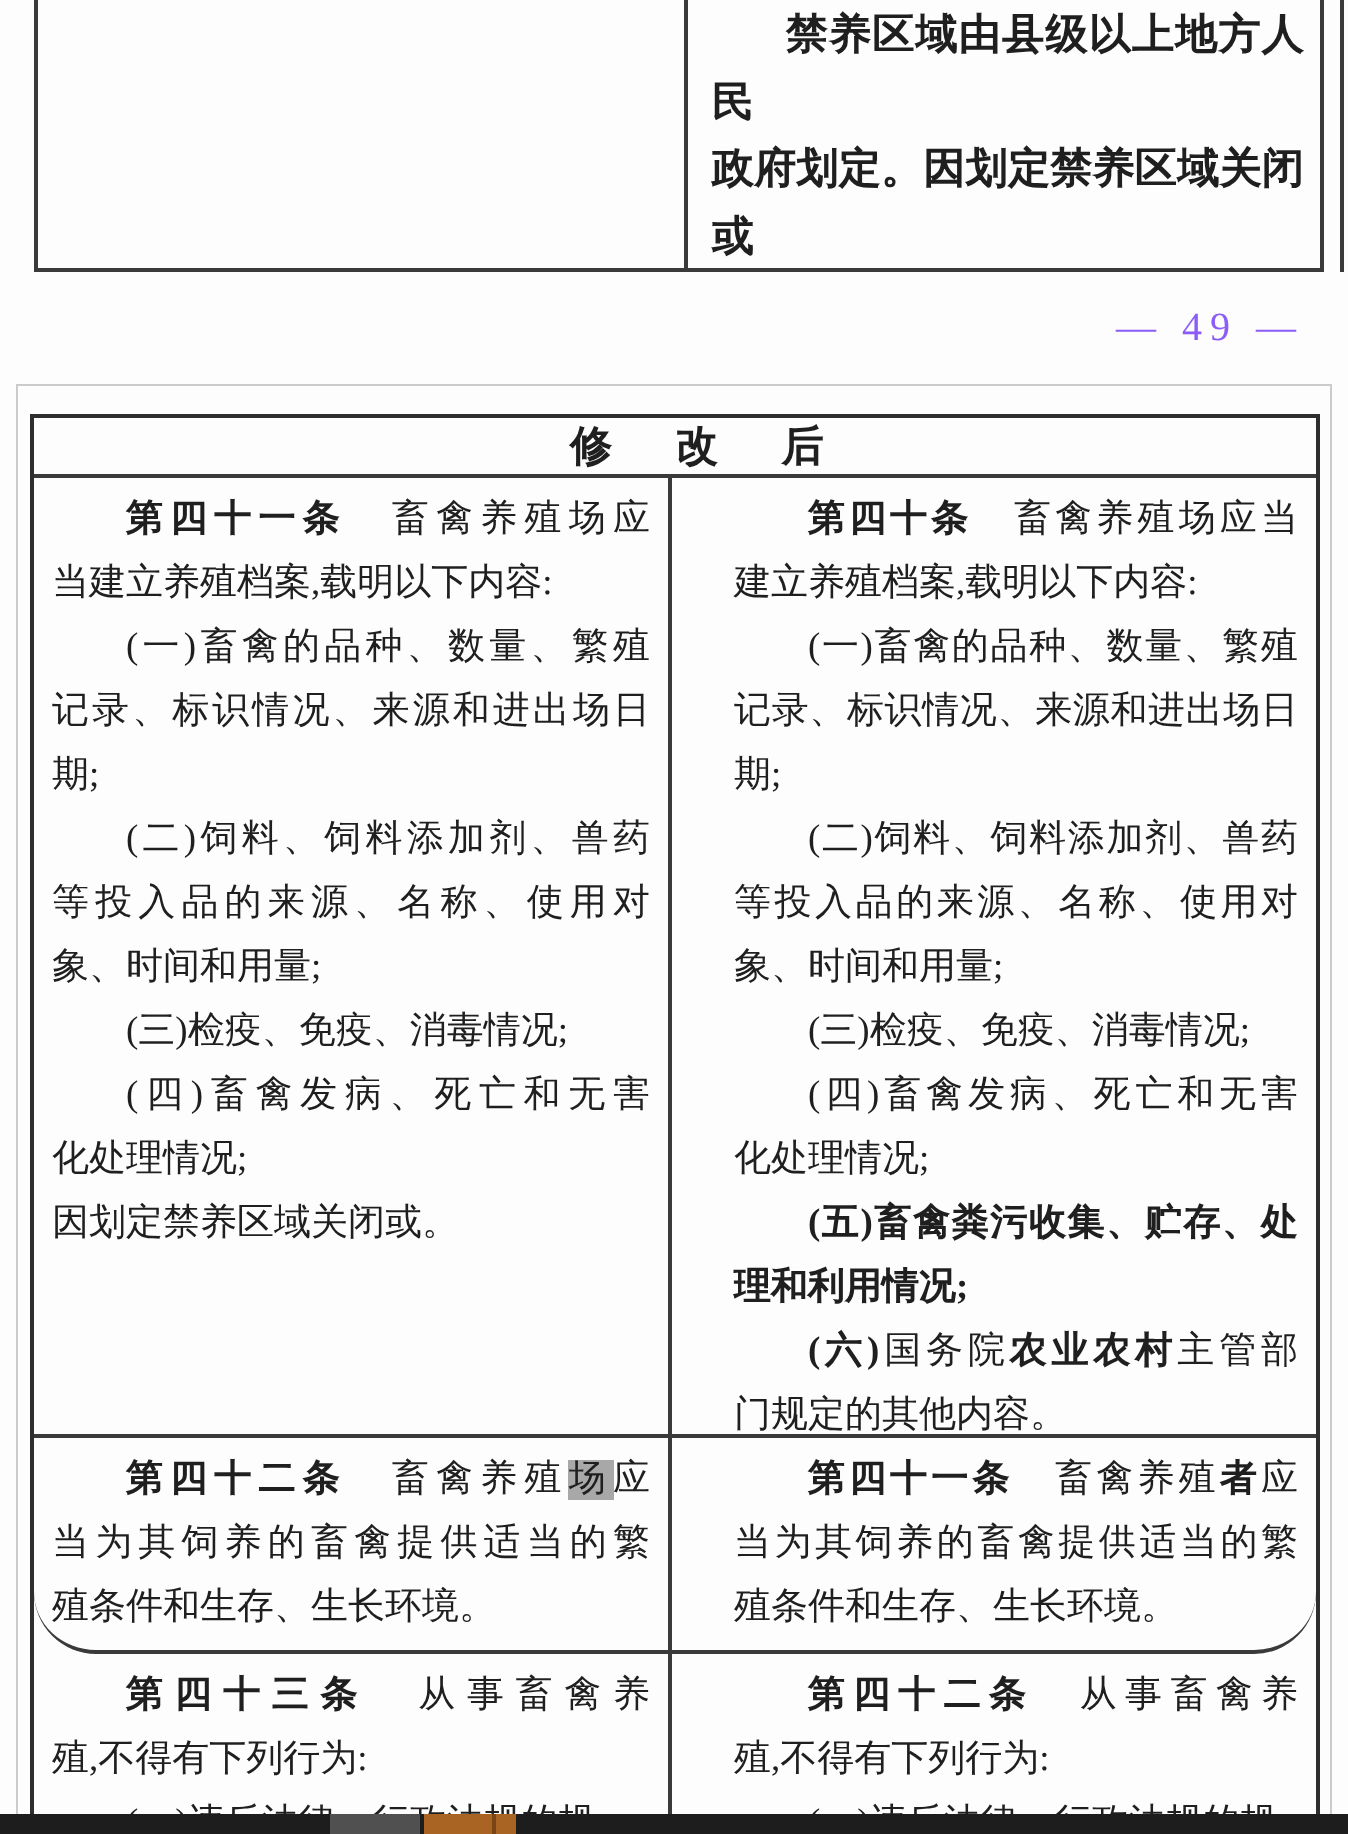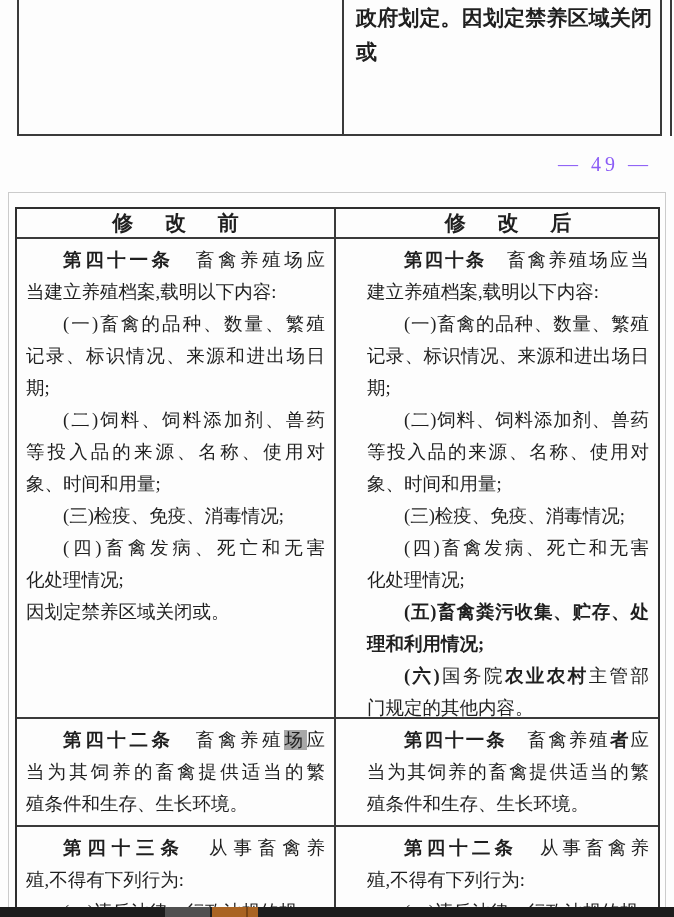--- a/index.html
+++ b/index.html
@@ -56,21 +56,21 @@
   .t-row .col-l { width:319px; border-right:2px solid #3a3a3a; }
   .t-row .col-r { flex:1;margin-left:22px; }
   .hdr-row { height:39px; }
   .hdr-row .col-l, .hdr-row .col-r {
     display:flex; align-items:center; justify-content:center;
     font-size:21px; font-weight:700; letter-spacing:13px;
     text-indent:13px;
     font-family:"Liberation Sans","DejaVu Sans",sans-serif;
   }
   .row-1 { height:480px; }
-  .row-2 { height:108px; }
+  .row-2 { height:108px;border-radius:31px; }
   .body-cell {
     padding:5px 9px 16px 9px;
     font-size:18.5px; line-height:32px;
     overflow:hidden;
   }
 
   
   .line { text-align:justify; text-align-last:left; min-height:32px; }
   .line.fill { text-align-last:justify; }
   .line.ind { text-indent:37px; }
@@ -85,32 +85,32 @@
   .tb-gray   { position:absolute; left:165px; top:0; width:45px; height:10px; background:#505050; }
   .tb-orange { position:absolute; left:212px; top:0; width:46px; height:10px; background:#a96322; }
   .tb-orange-div { position:absolute; left:34px; top:0; width:2px; height:10px; background:#7a4514; }
 </style>
 </head>
 <body>
 
 <div class="top-table">
   <div class="cell-left"></div>
   <div class="cell-right">
+      <div class="line fill ind"><span class="r-n">禁养区域由县级以上地方人民</span></div>
       <div class="line fill"><span class="r-n">政府划定。因划定禁养区域关闭或</span></div>
     </div>
 </div>
 <div class="page-edge-line"></div>
 
 <div class="page-number">— 49 —</div>
 
 <div class="sheet"></div>
 
 <div class="rev-table">
   <div class="t-row hdr-row">
-    <div class="col-l">修 改 前</div>
     <div class="col-r">修 改 后</div>
   </div>
   <div class="t-row row-1">
     <div class="col-l body-cell">
         <div class="line fill ind"><span class="r-b">第四十一条</span><span class="r-n">　畜禽养殖场应</span></div>
         <div class="line"><span class="r-n">当建立养殖档案,载明以下内容:</span></div>
         <div class="line fill ind"><span class="r-n">(一)畜禽的品种、数量、繁殖</span></div>
         <div class="line fill"><span class="r-n">记录、标识情况、来源和进出场日</span></div>
         <div class="line"><span class="r-n">期;</span></div>
         <div class="line fill ind"><span class="r-n">(二)饲料、饲料添加剂、兽药</span></div>

